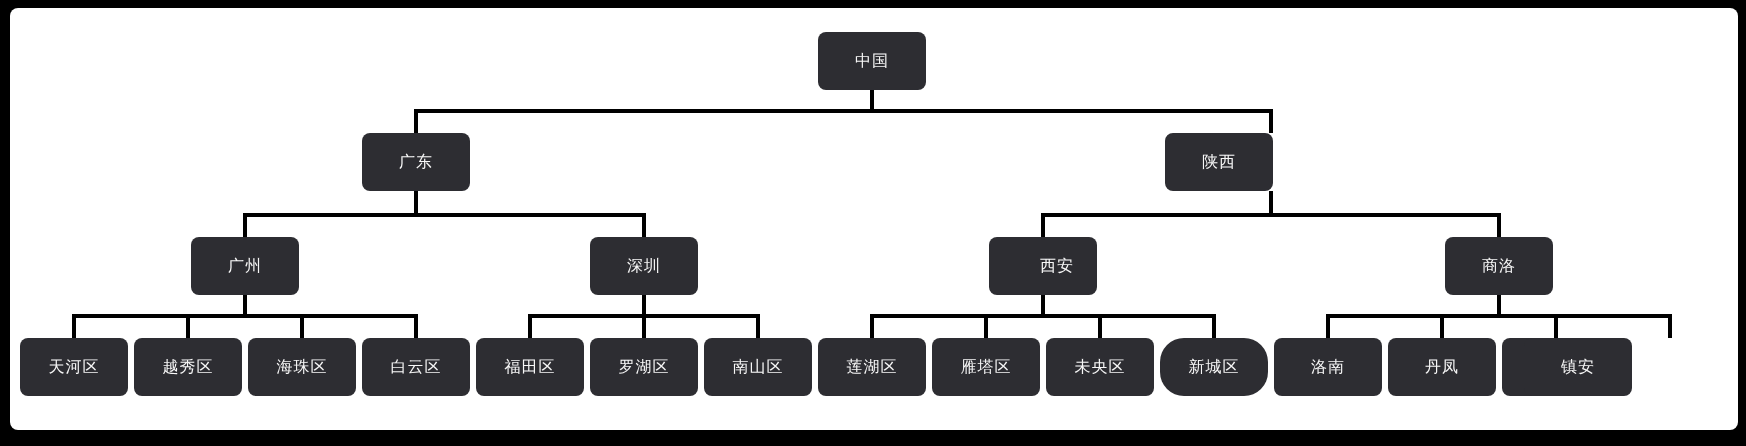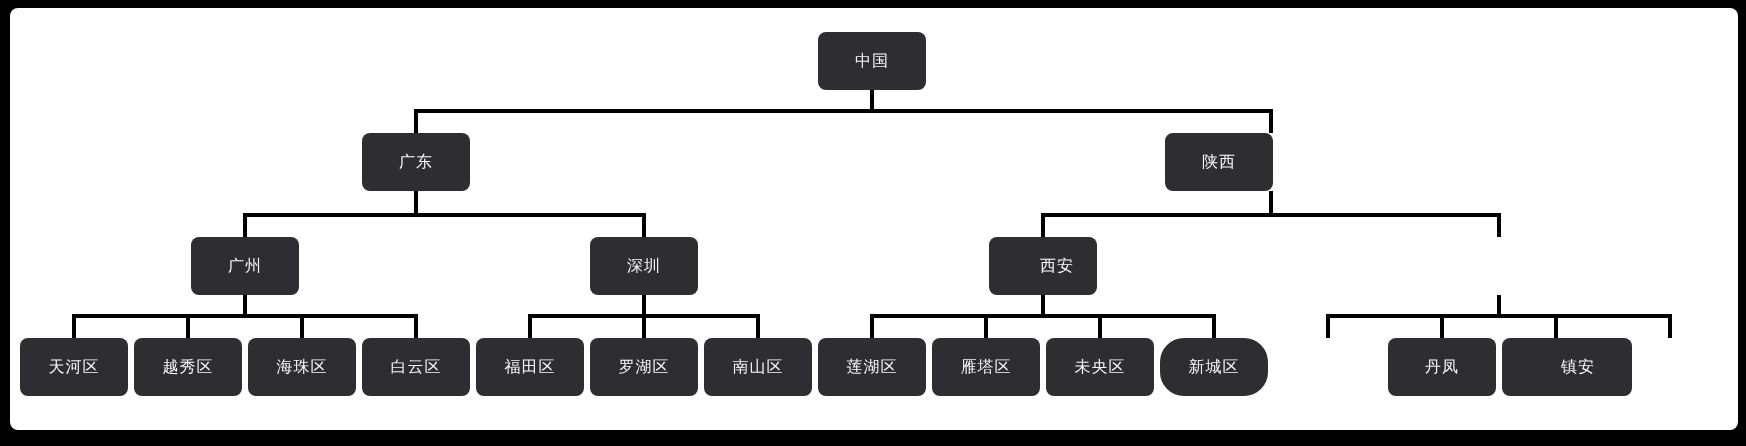--- a/index.html
+++ b/index.html
@@ -145,20 +145,26 @@
       </div>
       <div class="node" style="left: 932px; top: 338px;">
         <span>雁塔区</span>
       </div>
       <div class="node" style="left: 1046px; top: 338px;">
         <span>未央区</span>
       </div>
       <div class="node" style="left: 1160px; top: 338px; border-radius: 24px;">
         <span>新城区</span>
       </div>
+      <div class="node" style="left: 1445px; top: 237px;">
+        <span>商洛</span>
+      </div>
+      <div class="node" style="left: 1274px; top: 338px;">
+        <span>洛南</span>
+      </div>
       <div class="node" style="left: 1388px; top: 338px;">
         <span>丹凤</span>
       </div>
       <div class="node" style="left: 1502px; top: 338px;">
         <span>柞水</span>
       </div>
       <div class="node" style="left: 1524px; top: 338px;">
         <span>镇安</span>
       </div>
     </div>

